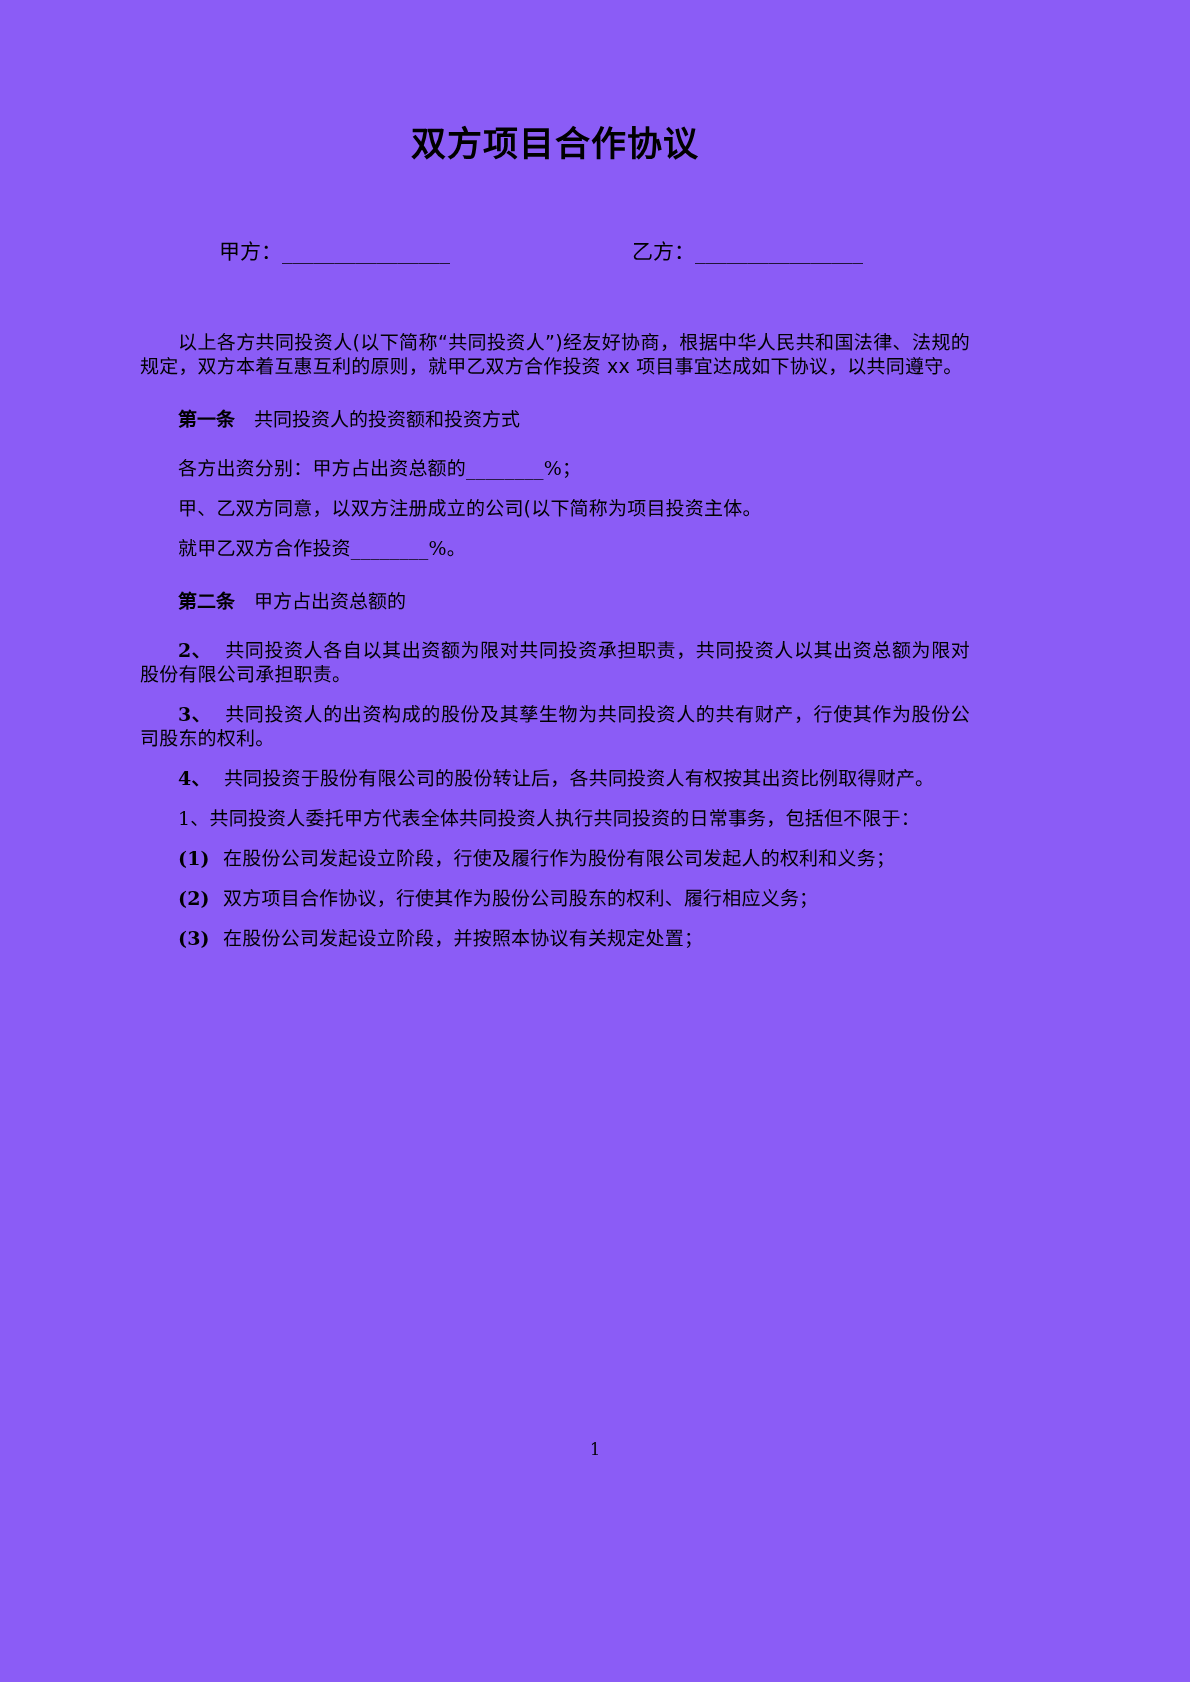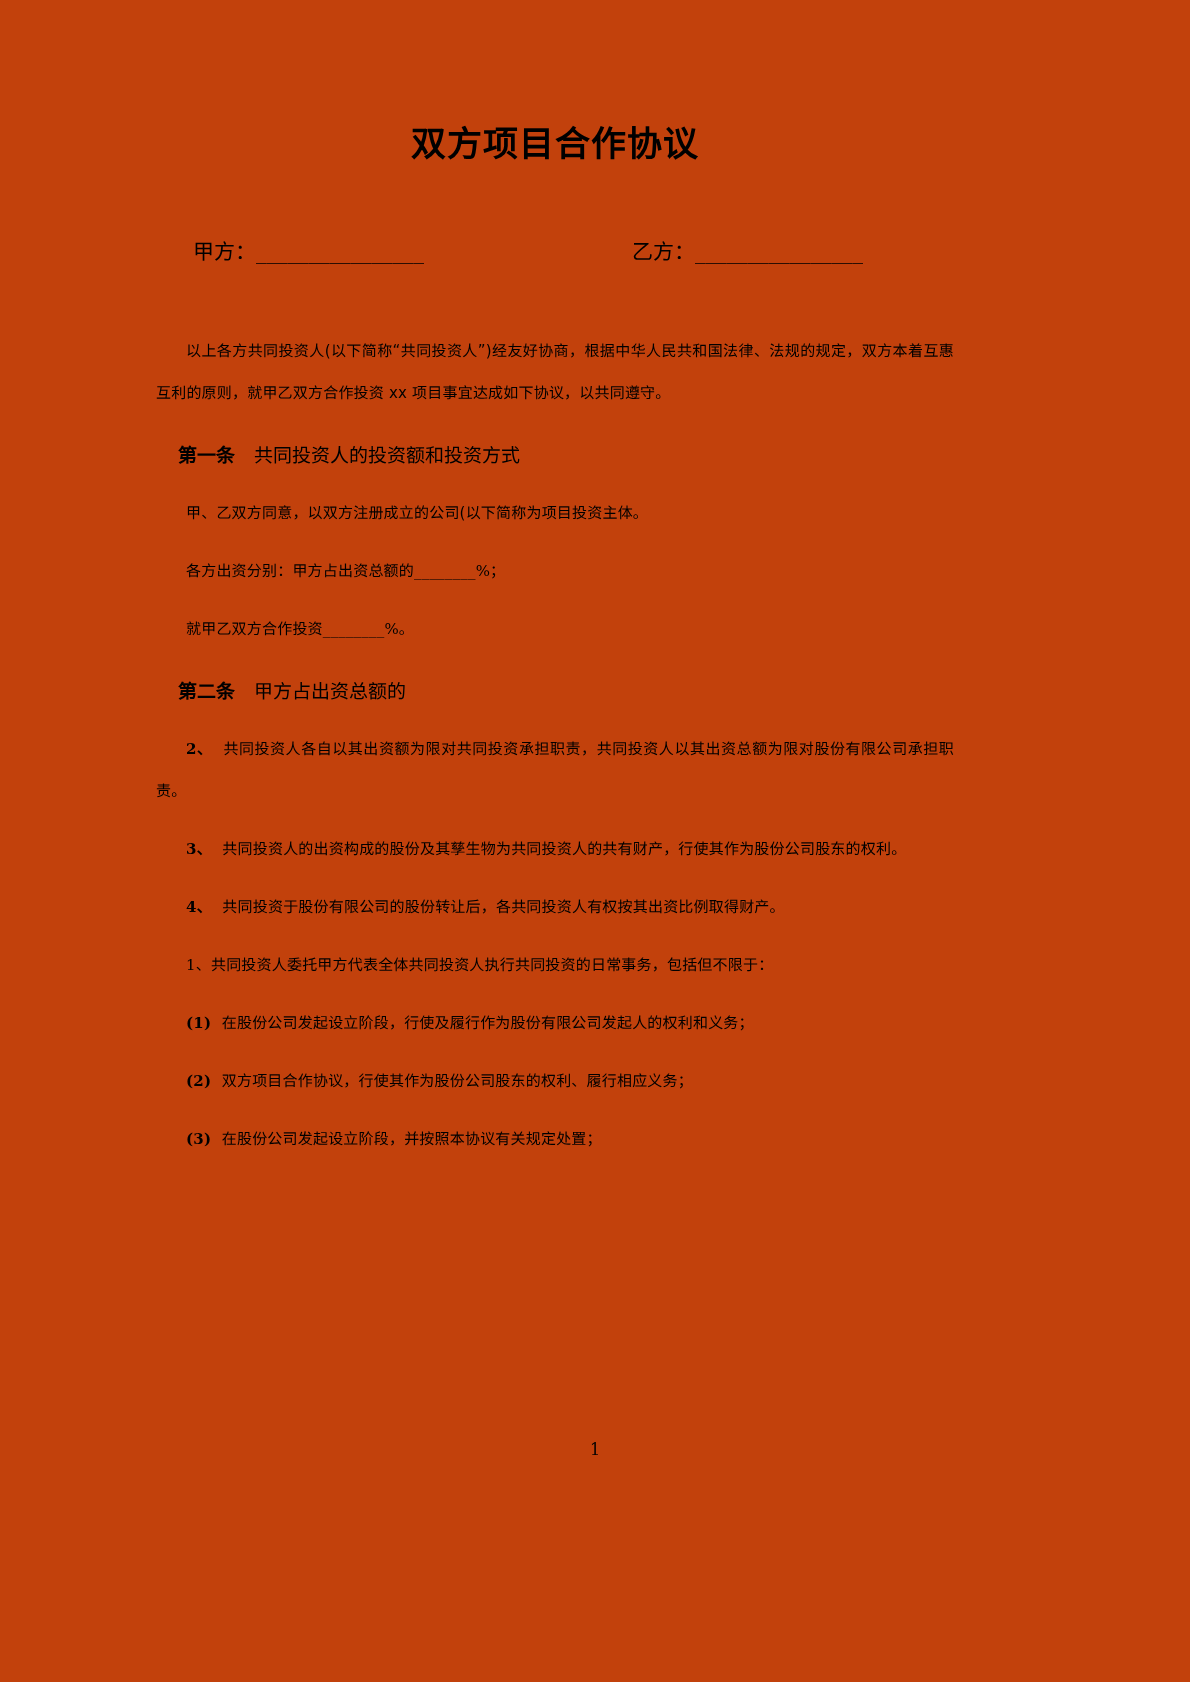--- a/index.html
+++ b/index.html
@@ -6,21 +6,21 @@
   html, body {
     margin: 0;
     padding: 0;
     background: #ffffff;
   }
   .page {
     position: relative;
     width: 1190px;
     height: 1682px;
     margin: 0 auto;
-    background: #c2410c;
+    background: #8b5cf6;
     box-sizing: border-box;
     overflow: hidden;
     font-family: "DejaVu Sans", "Liberation Sans", sans-serif;
     color: #000000;
   }
   .content {
     position: absolute;
     left: 140px;
     top: 0;
     width: 830px;
@@ -42,34 +42,34 @@
     margin-top: 62px;
     position: relative;
     height: 44px;
     font-size: 21px;
     line-height: 44px;
   }
   .party {
     position: absolute;
     white-space: nowrap;
   }
-  .party-a { left: 53px; }
+  .party-a { left: 79px; }
   .party-b { left: 492px; }
   .blank-line {
     letter-spacing: 0px;
     font-family: "DejaVu Serif", "Liberation Serif", serif;
   }
 
   
   .para {
-    font-size: 15px;
-    line-height: 42px;
+    font-size: 19px;
+    line-height: 24px;
     text-align: justify;
     text-justify: inter-ideograph;
-    margin: 16px;
+    margin: 0;
     letter-spacing: 0.2px;
   }
   .para.intro {
     margin-top: 56px;
     text-indent: 2em;
   }
   .para.indent {
     text-indent: 2em;
     margin-top: 16px;
   }
@@ -124,23 +124,23 @@
 
     <div class="parties">
       <div class="party party-a"><span>甲方：</span><span class="blank-line">________________</span></div>
       <div class="party party-b"><span>乙方：</span><span class="blank-line">________________</span></div>
     </div>
 
     <p class="para intro">以上各方共同投资人(以下简称“共同投资人”)经友好协商，根据中华人民共和国法律、法规的规定，双方本着互惠互利的原则，就甲乙双方合作投资 xx 项目事宜达成如下协议，以共同遵守。</p>
 
     <p class="heading"><span class="hd-num">第一条</span><span class="hd-gap"></span><span>共同投资人的投资额和投资方式</span></p>
 
+    <p class="para indent"><span>各方出资分别：甲方占出资总额的</span><span class="latin">________</span><span class="latin">%；</span></p>
+
     <p class="para indent">甲、乙双方同意，以双方注册成立的公司(以下简称为项目投资主体。</p>
-
-    <p class="para indent"><span>各方出资分别：甲方占出资总额的</span><span class="latin">________</span><span class="latin">%；</span></p>
 
     <p class="para indent"><span>就甲乙双方合作投资</span><span class="latin">________</span><span class="latin">%。</span></p>
 
     <p class="heading"><span class="hd-num">第二条</span><span class="hd-gap"></span><span>甲方占出资总额的</span></p>
 
 
     <p class="para indent"><span class="num-bold">2、</span><span class="item-gap"></span><span>共同投资人各自以其出资额为限对共同投资承担职责，共同投资人以其出资总额为限对股份有限公司承担职责。</span></p>
 
     <p class="para indent"><span class="num-bold">3、</span><span class="item-gap"></span><span>共同投资人的出资构成的股份及其孳生物为共同投资人的共有财产，行使其作为股份公司股东的权利。</span></p>
 

